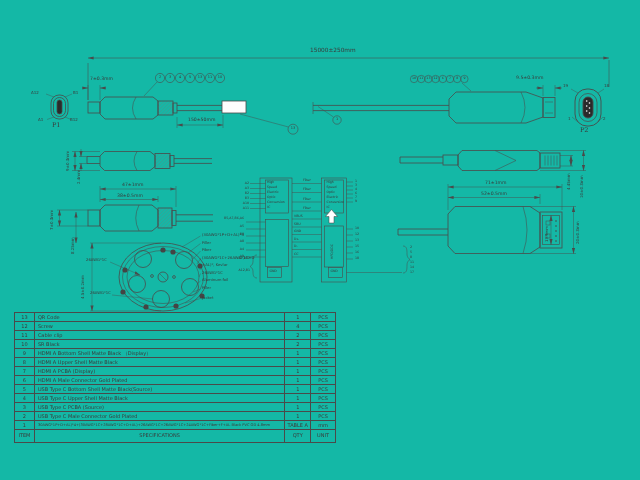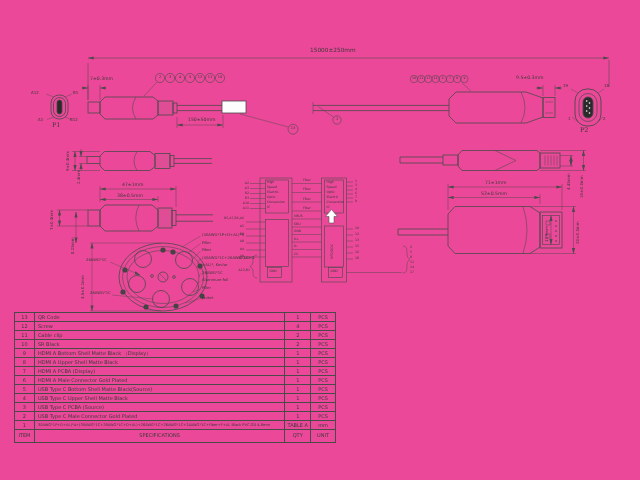--- a/index.html
+++ b/index.html
@@ -1,16 +1,16 @@
 <!DOCTYPE html>
 <html><head>
 <meta charset="utf-8">
 <style>
   html,body{margin:0;padding:0;background:#fff;}
-  #canvas{position:relative;width:640px;height:480px;background:#ec4899;overflow:hidden;
+  #canvas{position:relative;width:640px;height:480px;background:#14b8a6;overflow:hidden;
           font-family:"DejaVu Sans",sans-serif;color:#3a3a3a;}
   svg{position:absolute;left:0;top:0;}
   .lbl{position:absolute;white-space:nowrap;color:#3a3a3a;line-height:1;}
   .v{transform-origin:0 0;transform:rotate(-90deg);}
   .ctr{text-align:center;}
   .rt{text-align:right;}
   .f3{font-size:3.2px;} .f35{font-size:3.5px;} .f38{font-size:3.8px;}
   .f4{font-size:4px;} .f45{font-size:4.6px;}
   .f55{font-size:5.8px;} 
   .serif{font-family:"DejaVu Serif",serif;font-size:6.5px;}

